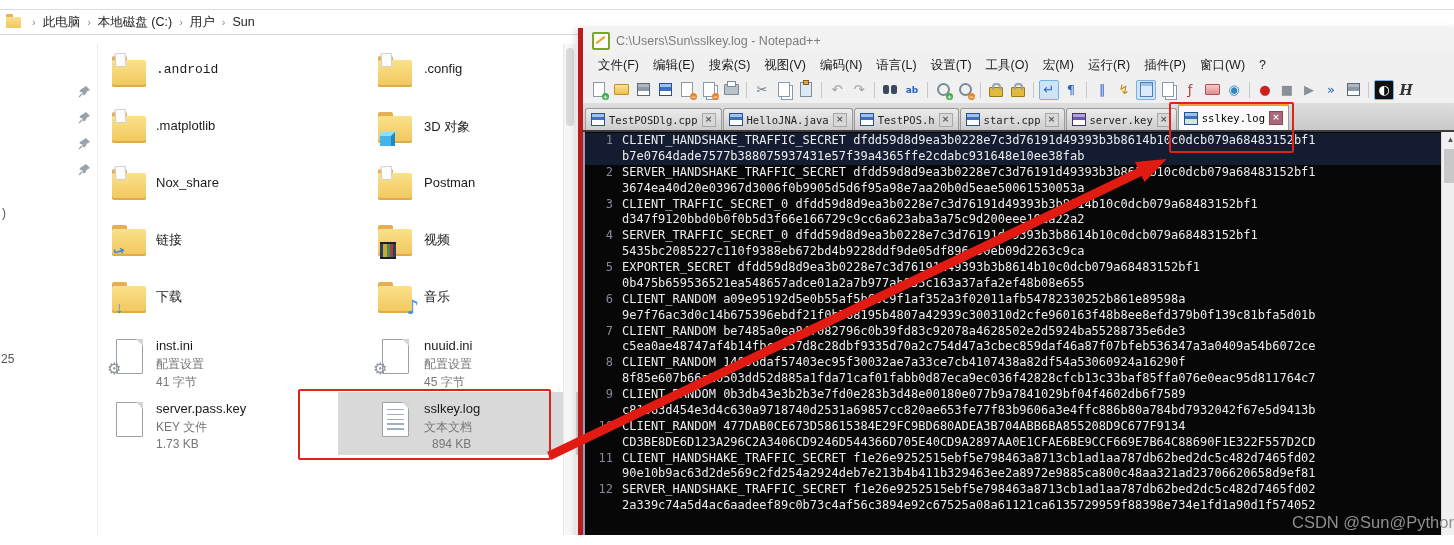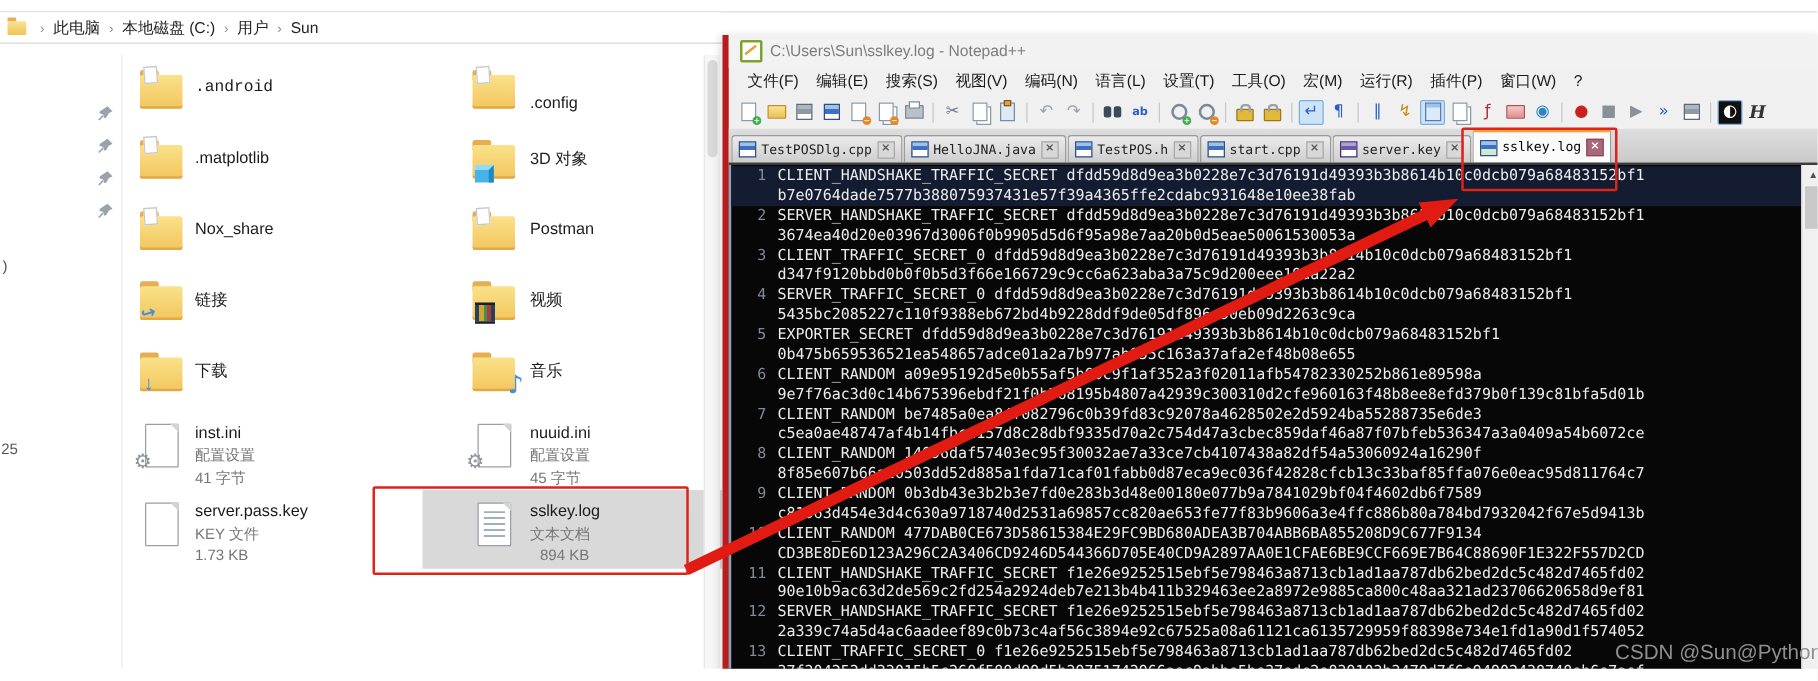--- a/index.html
+++ b/index.html
@@ -137,21 +137,21 @@
     <span class="cuttext" style="left:2px;top:206px;">)</span>
     <span class="cuttext" style="left:1px;top:352px;">25</span>
     <div id="exp-items">
         <div class="folder" style="left: 112px; top: 60px;">
           <span class="ovl docpeek"></span>
         </div>
         <div class="item-label" style="left: 156px; top: 62px; font-family: Liberation Mono, monospace;">.android</div>
         <div class="folder" style="left: 378px; top: 60px;">
           <span class="ovl docpeek"></span>
         </div>
-        <div class="item-label" style="left: 424px; top: 74px;">.config</div>
+        <div class="item-label" style="left: 424px; top: 61px;">.config</div>
         <div class="folder" style="left: 112px; top: 116px;">
           <span class="ovl docpeek"></span>
         </div>
         <div class="item-label" style="left: 156px; top: 118px;">.matplotlib</div>
         <div class="folder" style="left: 378px; top: 116px;">
           <span class="ovl cube"></span>
         </div>
         <div class="item-label" style="left: 424px; top: 118px;">3D 对象</div>
         <div class="folder" style="left: 112px; top: 173px;">
           <span class="ovl docpeek"></span>
@@ -385,24 +385,20 @@
           <span class="lc">CLIENT_RANDOM 477DAB0CE673D58615384E29FC9BD680ADEA3B704ABB6BA855208D9C677F9134 CD3BE8DE6D123A296C2A3406CD9246D544366D705E40CD9A2897AA0E1CFAE6BE9CCF669E7B64C88690F1E322F557D2CD</span>
         </div>
         <div class="row">
           <span class="ln">11</span>
           <span class="lc">CLIENT_HANDSHAKE_TRAFFIC_SECRET f1e26e9252515ebf5e798463a8713cb1ad1aa787db62bed2dc5c482d7465fd02 90e10b9ac63d2de569c2fd254a2924deb7e213b4b411b329463ee2a8972e9885ca800c48aa321ad23706620658d9ef81</span>
         </div>
         <div class="row">
           <span class="ln">12</span>
           <span class="lc">SERVER_HANDSHAKE_TRAFFIC_SECRET f1e26e9252515ebf5e798463a8713cb1ad1aa787db62bed2dc5c482d7465fd02 2a339c74a5d4ac6aadeef89c0b73c4af56c3894e92c67525a08a61121ca6135729959f88398e734e1fd1a90d1f574052</span>
         </div>
-        <div class="row">
-          <span class="ln">13</span>
-          <span class="lc">CLIENT_TRAFFIC_SECRET_0 f1e26e9252515ebf5e798463a8713cb1ad1aa787db62bed2dc5c482d7465fd02 37f204252dd33015b5c260f588d99d5b39751742966aec9abbe5be37edc2e839103b3470d7f6e94902438748eb6e7aef</span>
-        </div>
       </div>
     <div id="npp-scroll">
       <div class="up">▲</div>
       <div class="thumb"></div>
     </div>
   </div>
 
   <div class="redrect" id="rect-file" style="left:298px;top:389px;width:249px;height:67px;"></div>
   <div class="redrect" id="rect-tab" style="left: 1168.73px; top: 102px; width: 121.219px; height: 47px;"></div>
   <svg id="anno" width="1454" height="545">

